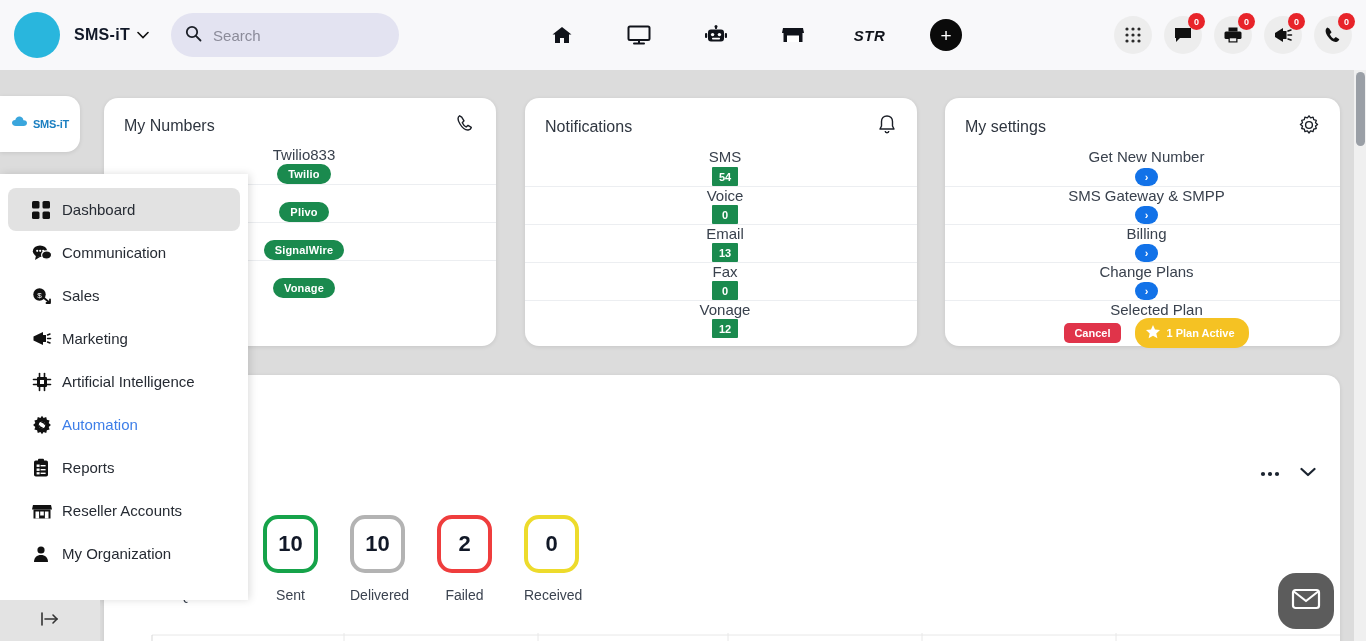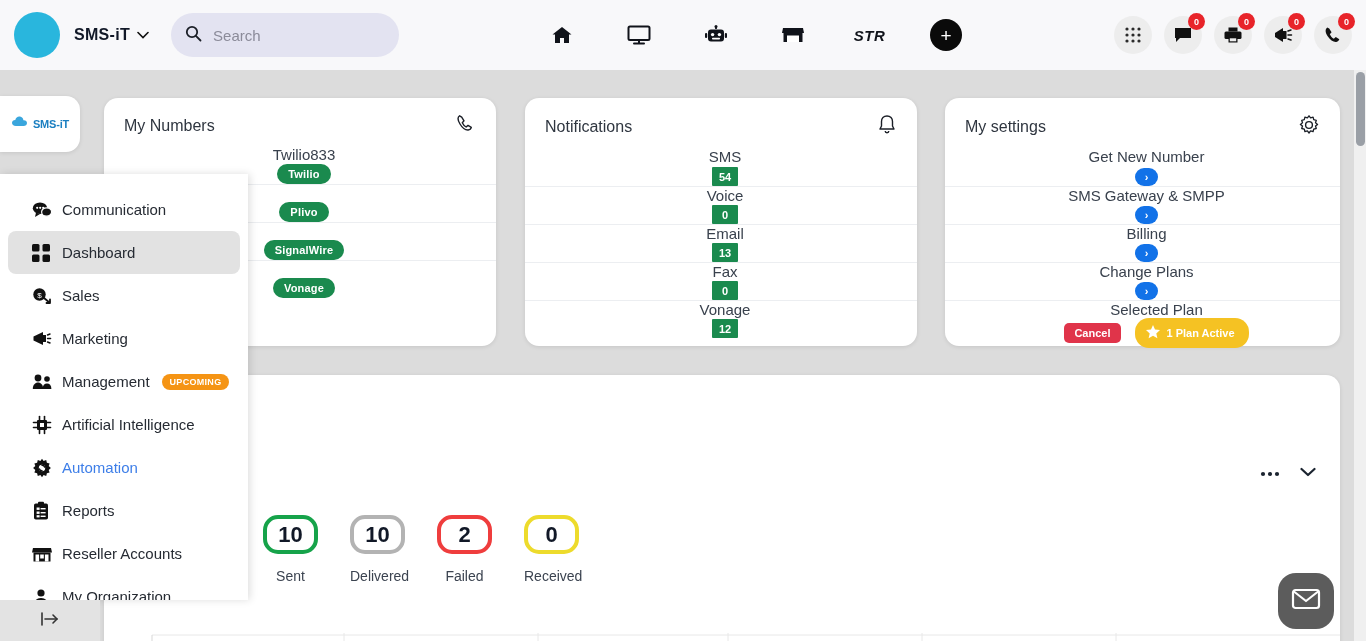--- a/index.html
+++ b/index.html
@@ -120,21 +120,21 @@
   .main-tools {
     position: absolute; right: 24px; top: 88px;
     display: flex; align-items: center; gap: 20px; color: #1b2430;
   }
   .stats {
     position: absolute; top: 140px; left: 72px;
     display: flex; gap: 32px; align-items: flex-start;
   }
   .stat { width: 55px; text-align: center; }
   .stat-box {
-    width: 55px; height: 39px; border-radius: 15px;
+    width: 55px; height: 58px; border-radius: 15px;
     border: 4px solid #ccc; background: #fff;
     display: flex; align-items: center; justify-content: center;
     font-size: 22px; font-weight: bold; color: #111827; margin: 0 auto;
   }
   .stat-lbl { margin-top: 14px; font-size: 14px; color: #3b4350; white-space: nowrap; }
 
   
   .chart-wrap { position: absolute; left: 0; top: 258px; width: 1236px; height: 72px; overflow: hidden; }
 
   
@@ -483,46 +483,46 @@
   <div class="logo-card">
     <span>
       <svg width="22" height="15" viewBox="0 0 22 15">
           <path d="M5 11 C2.3 11 1 9.5 1 7.8 C1 6 2.5 4.8 4.3 4.9 C4.8 2.6 6.8 1.2 9 1.6 C10.9 1.9 12.2 3.4 12.4 5.2 C14.6 5 16 6.3 16 8 C16 9.8 14.5 11 12.6 11 Z" fill="#3aa6dd"></path>
         </svg>
     </span>
     <span class="logo-txt">SMS-iT</span>
   </div>
 
   <div class="sidebar">
+    <div class="sb-item active">
+      <span class="sb-ic">
+        <svg width="18" height="18" viewBox="0 0 18 18">
+            <rect x="0" y="0" width="7.5" height="7.5" rx="1.5" fill="#111"></rect>
+            <rect x="10.5" y="0" width="7.5" height="7.5" rx="1.5" fill="#111"></rect>
+            <rect x="0" y="10.5" width="7.5" height="7.5" rx="1.5" fill="#111"></rect>
+            <rect x="10.5" y="10.5" width="7.5" height="7.5" rx="1.5" fill="#111"></rect>
+          </svg>
+      </span>
+      <span>Dashboard</span>
+    </div>
     <div class="sb-item">
       <span class="sb-ic">
         <svg width="20" height="18" viewBox="0 0 20 18">
             <ellipse cx="8" cy="7.2" rx="7.2" ry="5.8" fill="#111"></ellipse>
             <path d="M4 11.4 L3 16 L8 13" fill="#111"></path>
             <ellipse cx="14.6" cy="11" rx="5" ry="4.2" fill="#111" stroke="#fff" stroke-width="1.2"></ellipse>
             <g fill="#fff">
               <circle cx="5.2" cy="6.8" r="1.1"></circle>
               <circle cx="8.2" cy="6.8" r="1.1"></circle>
               <circle cx="11.2" cy="6.8" r="1.1"></circle>
             </g>
           </svg>
       </span>
       <span>Communication</span>
     </div>
-    <div class="sb-item active">
-      <span class="sb-ic">
-        <svg width="18" height="18" viewBox="0 0 18 18">
-            <rect x="0" y="0" width="7.5" height="7.5" rx="1.5" fill="#111"></rect>
-            <rect x="10.5" y="0" width="7.5" height="7.5" rx="1.5" fill="#111"></rect>
-            <rect x="0" y="10.5" width="7.5" height="7.5" rx="1.5" fill="#111"></rect>
-            <rect x="10.5" y="10.5" width="7.5" height="7.5" rx="1.5" fill="#111"></rect>
-          </svg>
-      </span>
-      <span>Dashboard</span>
-    </div>
     <div class="sb-item">
       <span class="sb-ic">
         <svg width="20" height="18" viewBox="0 0 20 18">
             <circle cx="7.5" cy="7.5" r="6.2" fill="#111"></circle>
             <text x="7.5" y="11" font-size="8" fill="#fff" text-anchor="middle" font-family="Liberation Sans">$</text>
             <path d="M12 11 L18 16 M18 16 L14.5 16 M18 16 L18 12.5" stroke="#111" stroke-width="1.8" fill="none" stroke-linecap="round"></path>
           </svg>
       </span>
       <span>Sales</span>
     </div>
@@ -530,32 +530,20 @@
       <span class="sb-ic">
         <svg width="20" height="18" viewBox="0 0 20 18">
             <path d="M1.5 6.5 L11 2 V15 L1.5 10.5 Z" fill="#111"></path>
             <rect x="11" y="5" width="3" height="7" fill="#111"></rect>
             <line x1="15.5" y1="5" x2="18" y2="4" stroke="#111" stroke-width="1.4" stroke-linecap="round"></line>
             <line x1="15.5" y1="8.5" x2="18.6" y2="8.5" stroke="#111" stroke-width="1.4" stroke-linecap="round"></line>
             <line x1="15.5" y1="12" x2="18" y2="13" stroke="#111" stroke-width="1.4" stroke-linecap="round"></line>
           </svg>
       </span>
       <span>Marketing</span>
-    </div>
-    <div class="sb-item">
-      <span class="sb-ic">
-        <svg width="22" height="18" viewBox="0 0 22 18">
-            <circle cx="6" cy="5" r="3.4" fill="#111"></circle>
-            <path d="M.8 16 C.8 11.8 3.2 9.6 6 9.6 C8.8 9.6 11.2 11.8 11.2 16 Z" fill="#111"></path>
-            <circle cx="15" cy="6" r="2.8" fill="#111"></circle>
-            <path d="M10.6 16 C10.6 12.4 12.6 10.6 15 10.6 C17.4 10.6 19.4 12.4 19.4 16 Z" fill="#111"></path>
-          </svg>
-      </span>
-      <span>Management</span>
-      <span class="sb-up">UPCOMING</span>
     </div>
     <div class="sb-item">
       <span class="sb-ic">
         <svg width="20" height="20" viewBox="0 0 20 20">
             <rect x="5" y="5" width="10" height="10" rx="1" fill="#111"></rect>
             <rect x="8" y="8" width="4" height="4" fill="#fff"></rect>
             <g stroke="#111" stroke-width="1.6" stroke-linecap="round">
               <line x1="7.5" y1="5" x2="7.5" y2="1.5"></line>
               <line x1="12.5" y1="5" x2="12.5" y2="1.5"></line>
               <line x1="7.5" y1="15" x2="7.5" y2="18.5"></line>

